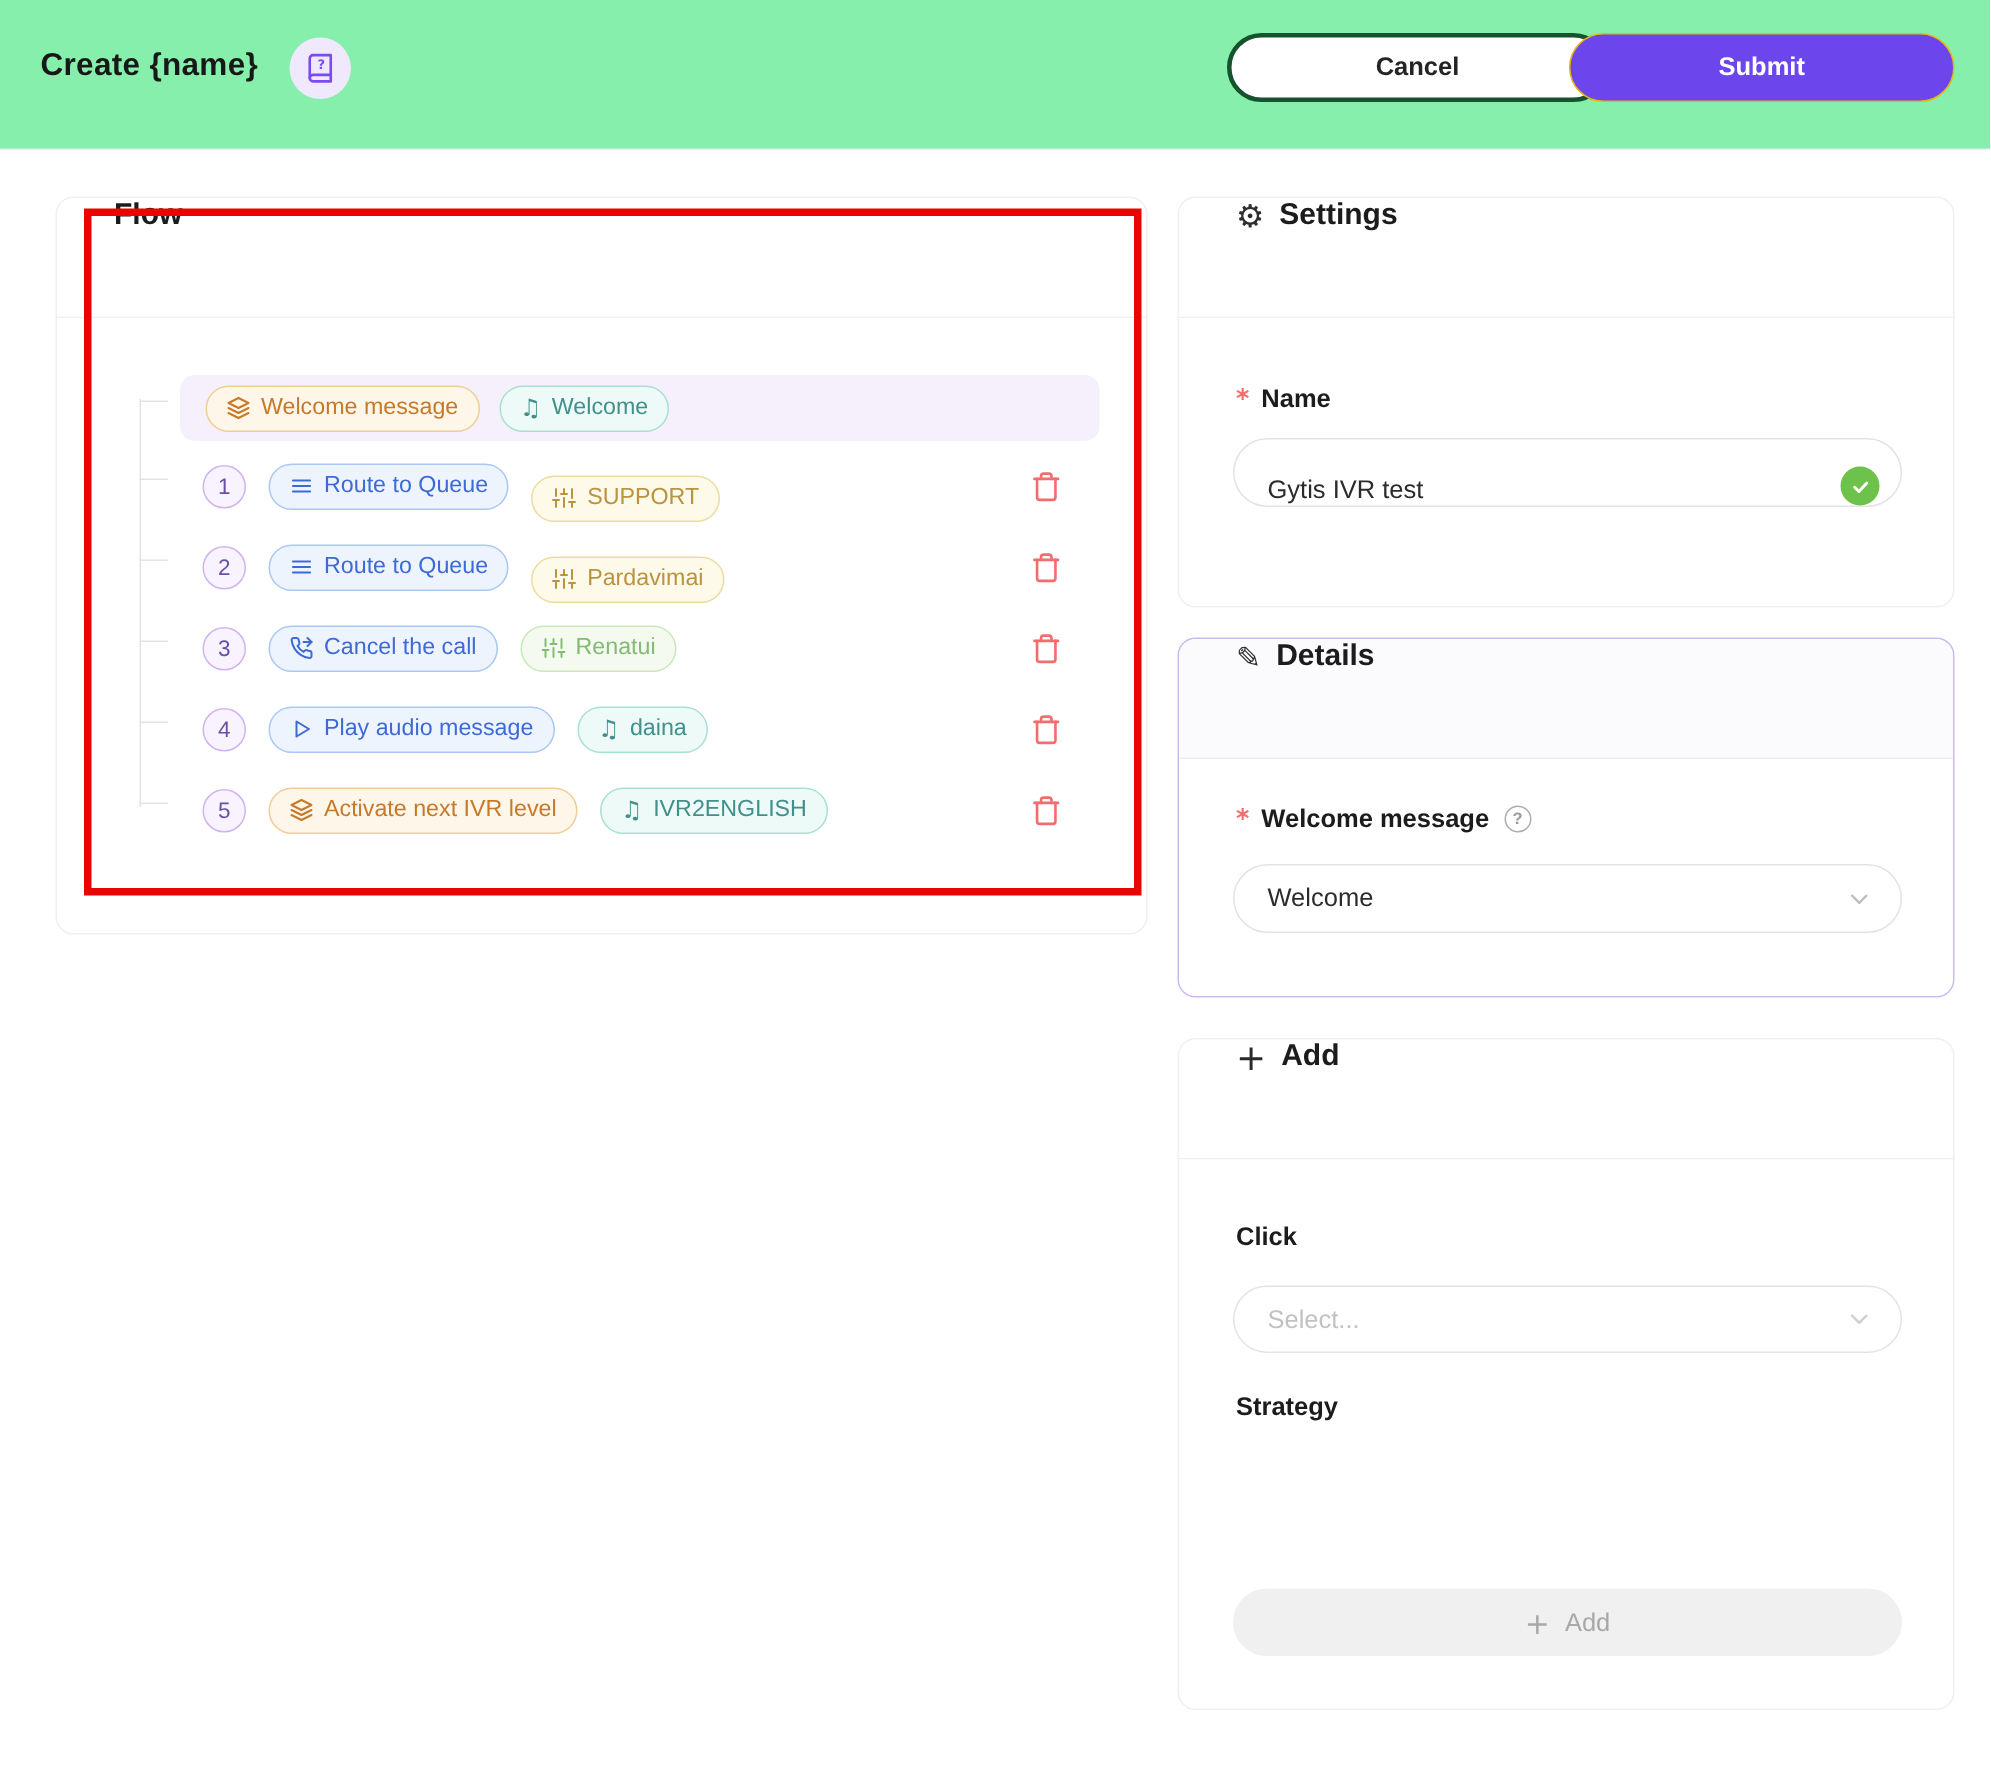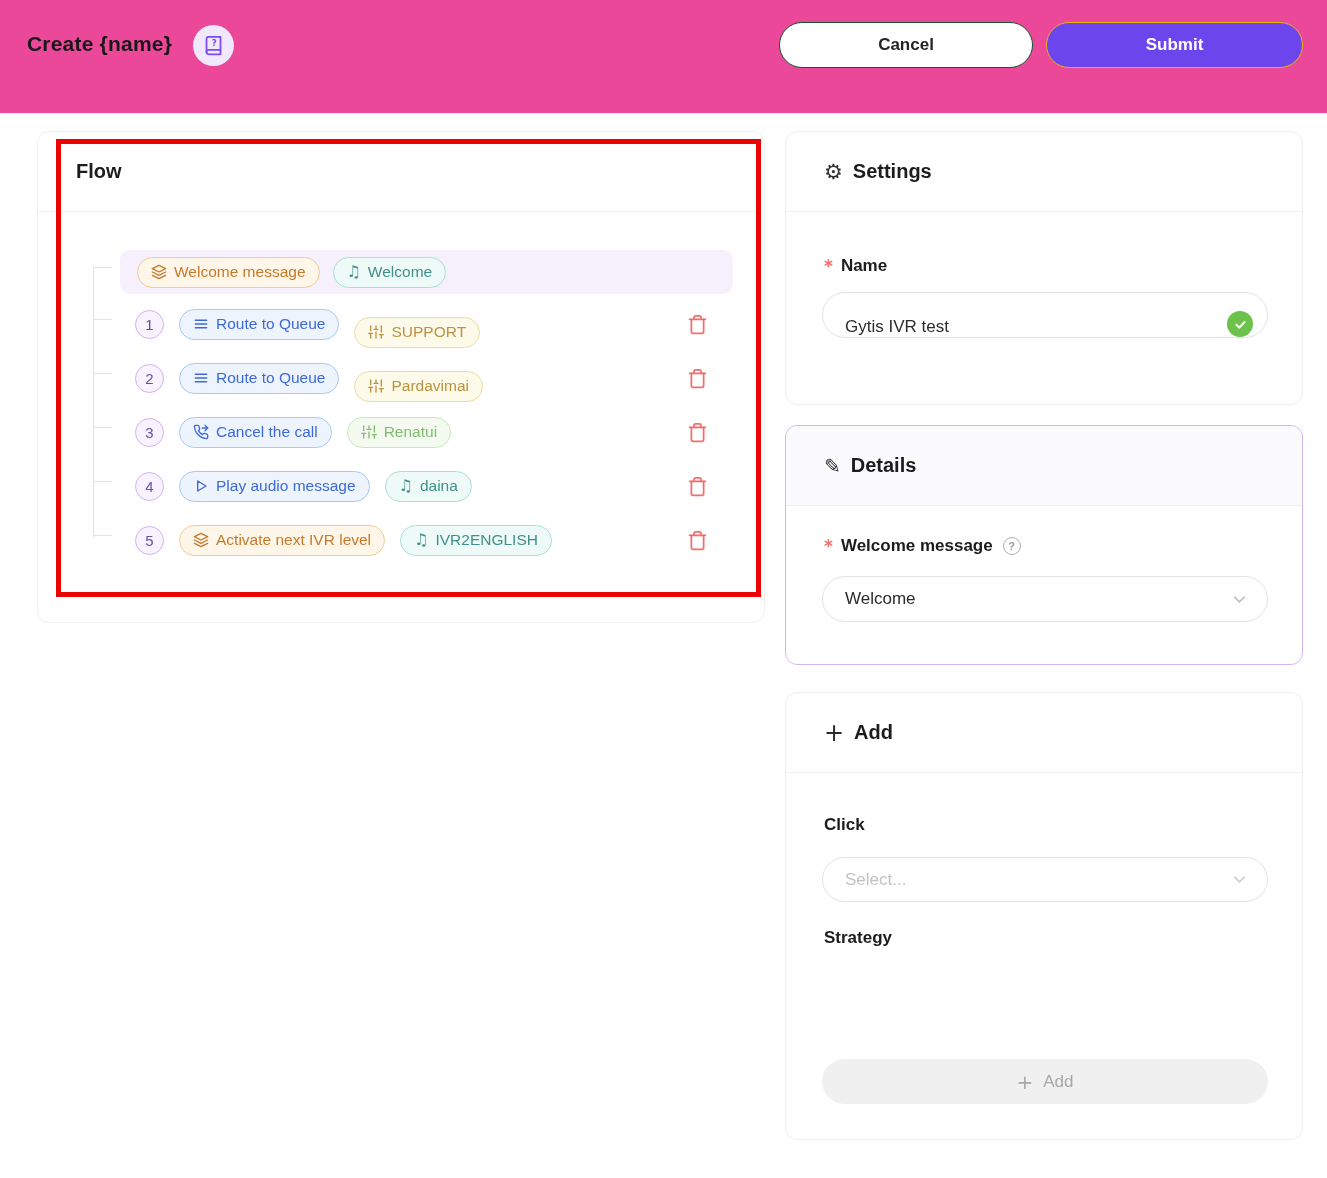--- a/index.html
+++ b/index.html
@@ -1,33 +1,33 @@
 <!DOCTYPE html>
 <html><head>
 <meta charset="utf-8">
 <style>
   * { margin:0; padding:0; box-sizing:border-box; }
   html,body { background:#fff; }
   body { font-family:"Liberation Sans","DejaVu Sans",sans-serif; color:#1f1f1f; }
   #app { position:relative; width:1327px; height:1178px; background:#fff; overflow:hidden; }
 
   
-  .app-header { position:absolute; left:0; top:0; width:1327px; height:114px; background:#ec4899; border-bottom:1px solid #ececec; }
+  .app-header { position:absolute; left:0; top:0; width:1327px; height:100px; background:#86efac; border-bottom:1px solid #ececec; }
   .page-title { position:absolute; left:27px; top:32px; font-size:21px; font-weight:700; color:#181818; letter-spacing:.2px; }
   .help-btn { position:absolute; left:193px; top:25px; width:41px; height:41px; border-radius:50%;
               background:#f0e9fd; border:none; display:flex; align-items:center; justify-content:center; cursor:pointer; color:#7b4bef; }
   .help-btn svg { width:21px; height:21px; }
   .btn { position:absolute; top:22px; height:46px; border-radius:23px; font-size:17px; font-weight:600; cursor:pointer;
          display:flex; align-items:center; justify-content:center; font-family:inherit; }
-  .btn-cancel { left:779px; width:254px; background:#fff; border:1px solid #14532d; color:#242424; }
+  .btn-cancel { left:818px; width:254px; background:#fff; border:3px solid #14532d; color:#242424; }
   .btn-submit { left:1046px; width:257px; background:#6c46ec; border:1px solid #eab308; color:#fff; }
 
   
   .card { position:absolute; background:#fff; border:1px solid #efefef; border-radius:12px; }
-  .card-head { display:flex; align-items:center; gap:10px; height:80px; padding:0 38px; border-bottom:1px solid #f0f0f0;
+  .card-head { display:flex; align-items:flex-start; gap:10px; height:80px; padding:0 38px; border-bottom:1px solid #f0f0f0;
                font-size:20px; font-weight:700; color:#1c1c1c; border-radius:12px 12px 0 0; }
   .glyph { font-family:"DejaVu Sans",sans-serif; font-weight:400; }
 
   
   .flow-card { left:37px; top:131px; width:728px; height:492px; }
   .annotation-box { position:absolute; left:56px; top:139px; width:705px; height:458px; border:5px solid #ea0505; z-index:6; pointer-events:none; }
 
   .tree-line { position:absolute; background:#e3e3e3; z-index:1; }
   .flow-row { position:absolute; left:135px; width:598px; height:44px; display:flex; align-items:center; gap:15px; z-index:2; }
   .flow-row.highlight { left:120px; width:613px; background:#f6effc; border-radius:10px; padding-left:17px; gap:13px; }

